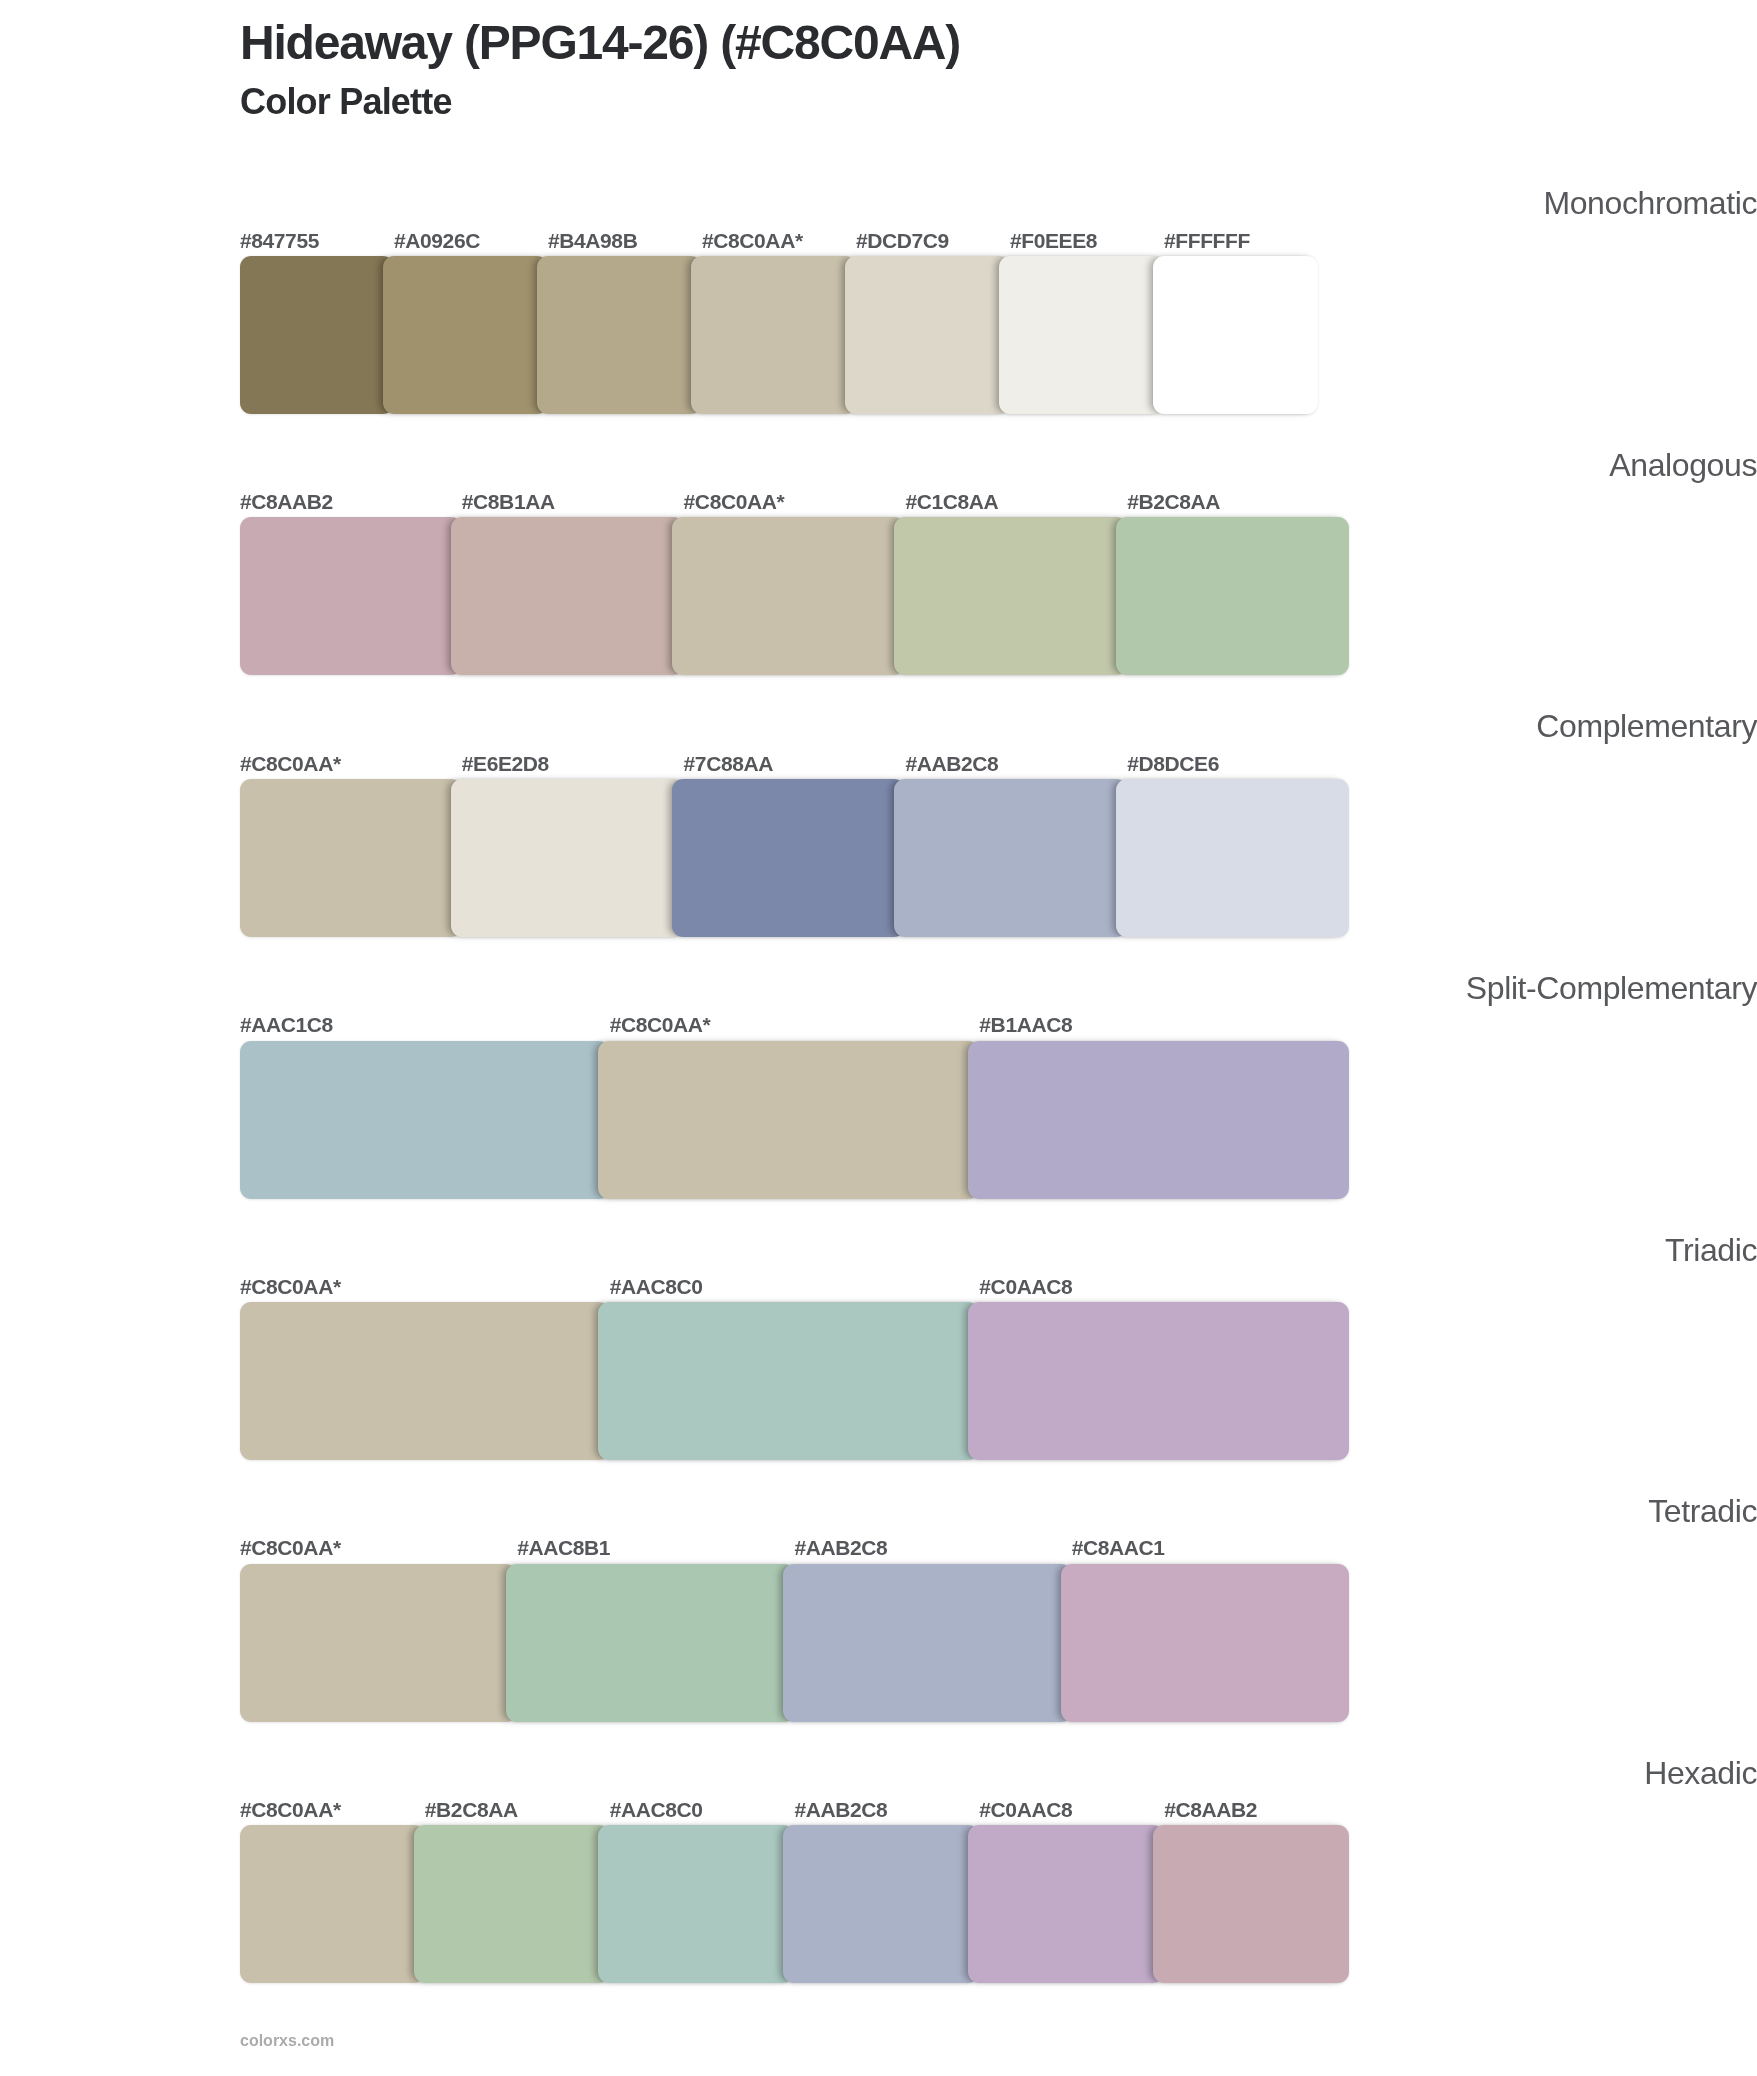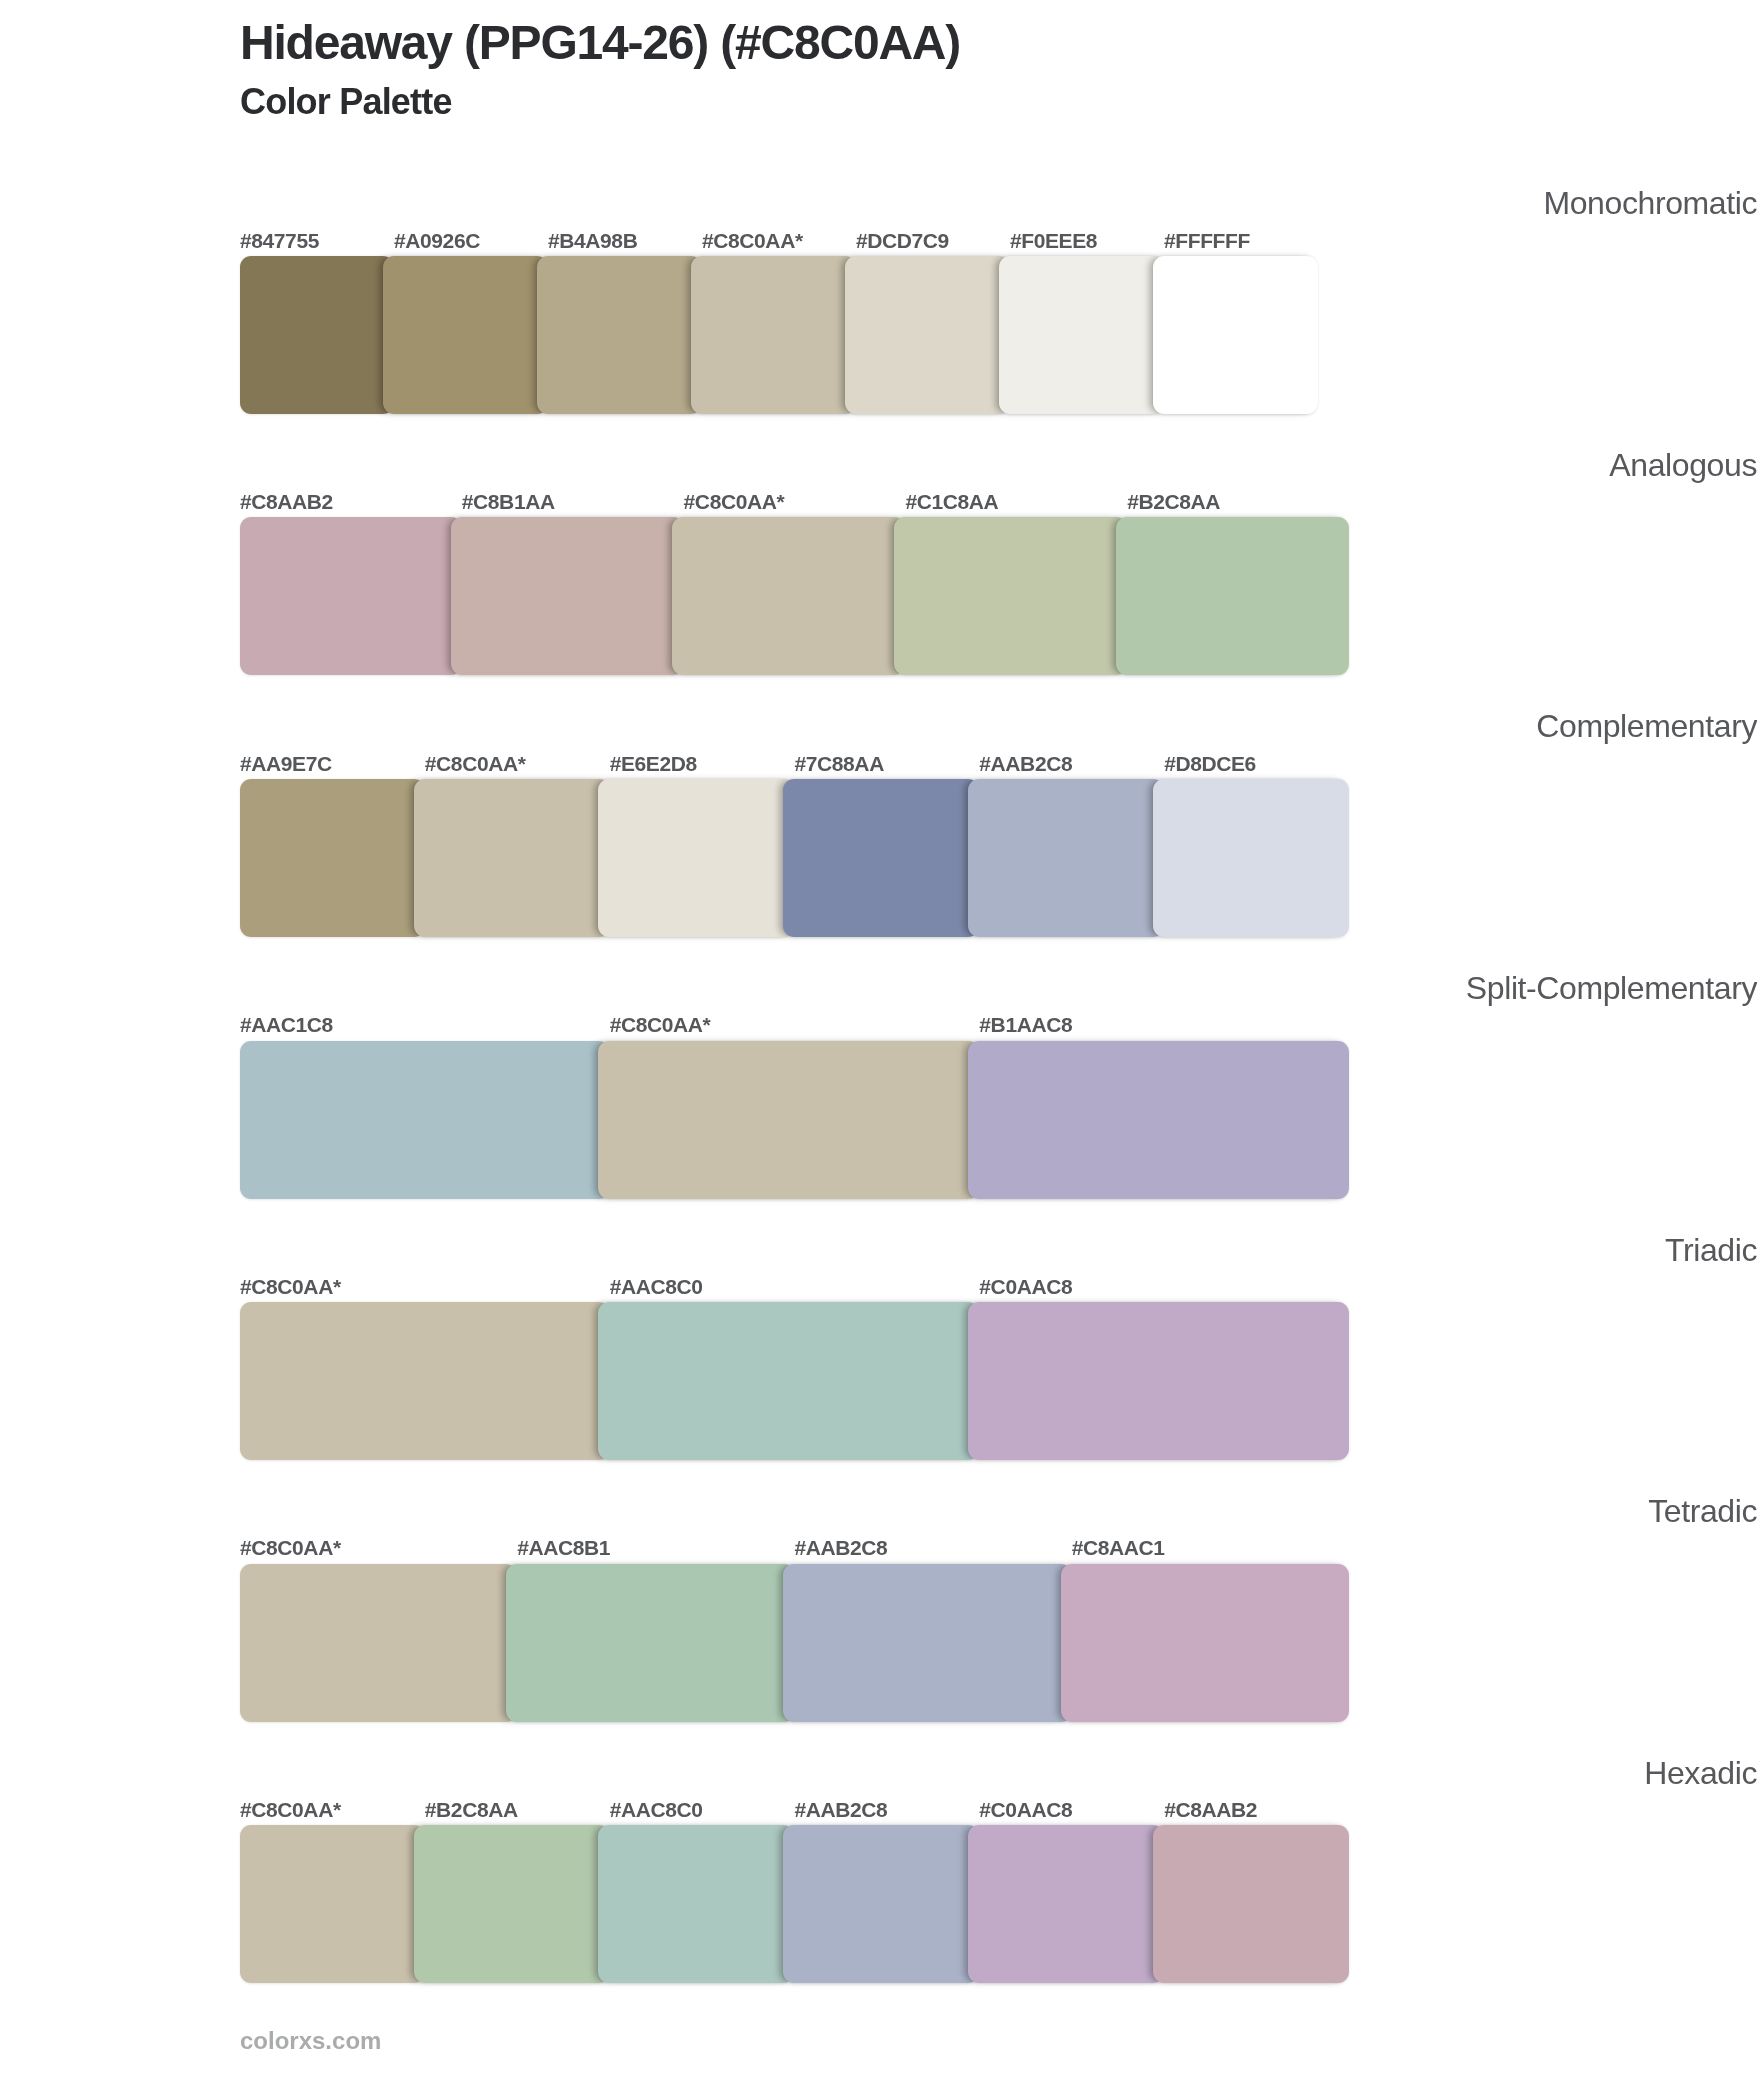--- a/index.html
+++ b/index.html
@@ -74,21 +74,21 @@
   }
   .col:not(:first-child) .block {
     margin-left: -11.2px;
     box-shadow: -4.8px 0 6.4px -1.6px rgba(0,0,0,0.25), 0 0.8px 2.4px rgba(0,0,0,0.10);
   }
   .block.white-swatch {
     box-shadow: inset 0 0 0 1.6px #e9e9e5, -4.8px 0 6.4px -1.6px rgba(0,0,0,0.18);
   }
   .footer {
     margin-top: 46px;
-    font-size: 24px;
+    font-size: 16px;
     line-height: 24px;
     font-weight: bold;
     color: #aaabac;
     cursor: pointer;
   }
 </style>
 </head>
 <body>
 
 <div class="page">
@@ -153,24 +153,20 @@
             <div class="label">#B2C8AA</div>
             <div class="block" style="background-color: rgb(178, 200, 170); z-index: 5;"></div>
           </div>
         </div>
   </section>
 
   <section class="section">
     <h3 class="section-heading">Complementary</h3>
     <div class="swatch-row">
           <div class="col">
-            <div class="label">#AA9E7C</div>
-            <div class="block" style="background-color: rgb(170, 158, 124); z-index: 1;"></div>
-          </div>
-          <div class="col">
             <div class="label">#C8C0AA*</div>
             <div class="block" style="background-color: rgb(200, 192, 170); z-index: 2;"></div>
           </div>
           <div class="col">
             <div class="label">#E6E2D8</div>
             <div class="block" style="background-color: rgb(230, 226, 216); z-index: 3;"></div>
           </div>
           <div class="col">
             <div class="label">#7C88AA</div>
             <div class="block" style="background-color: rgb(124, 136, 170); z-index: 4;"></div>

